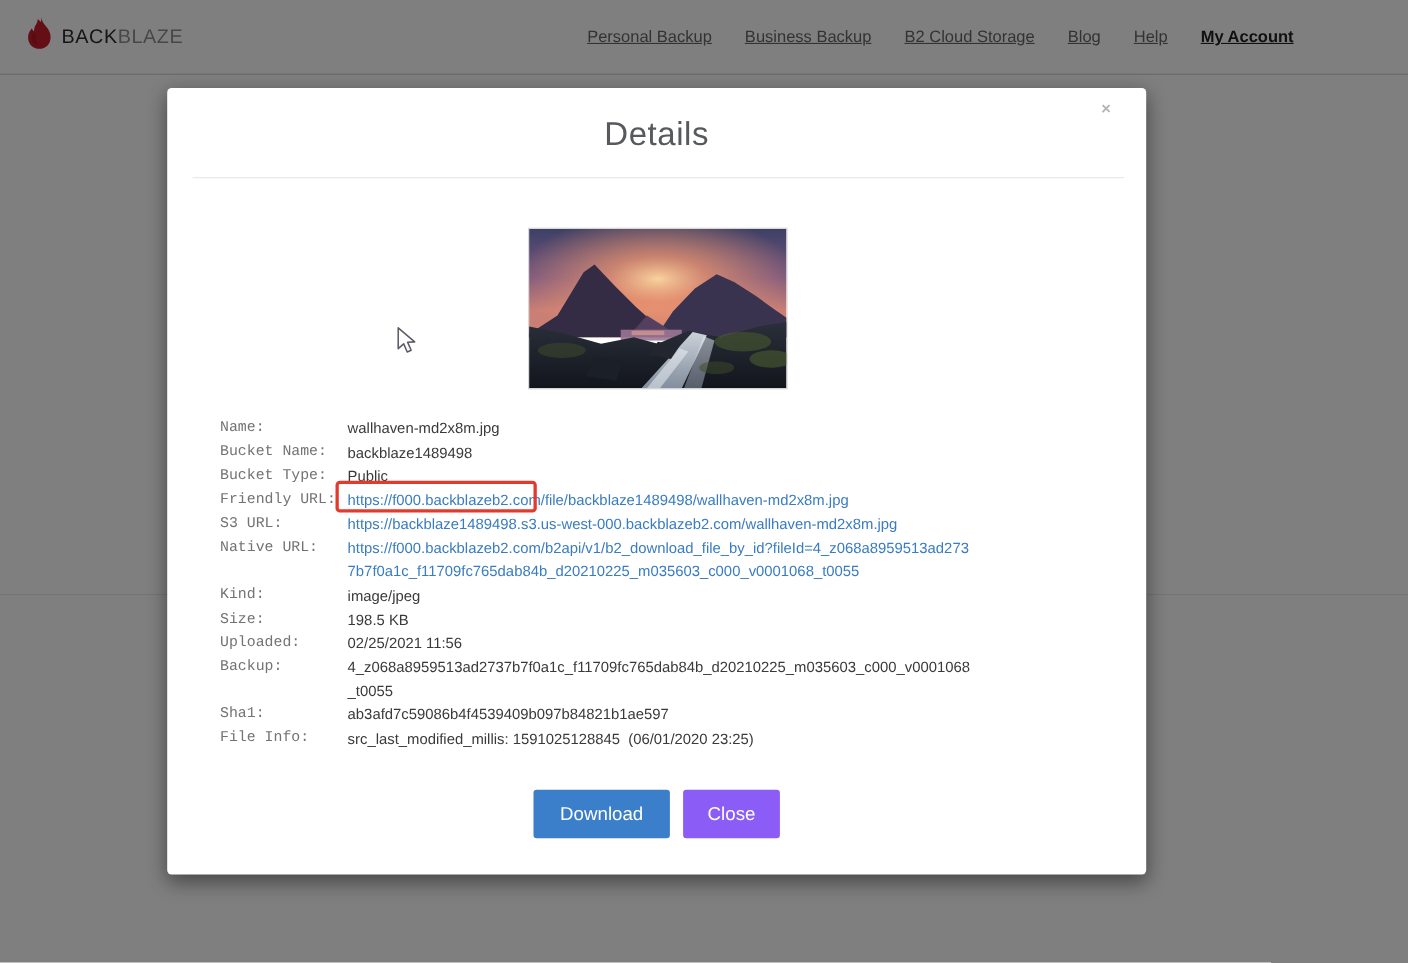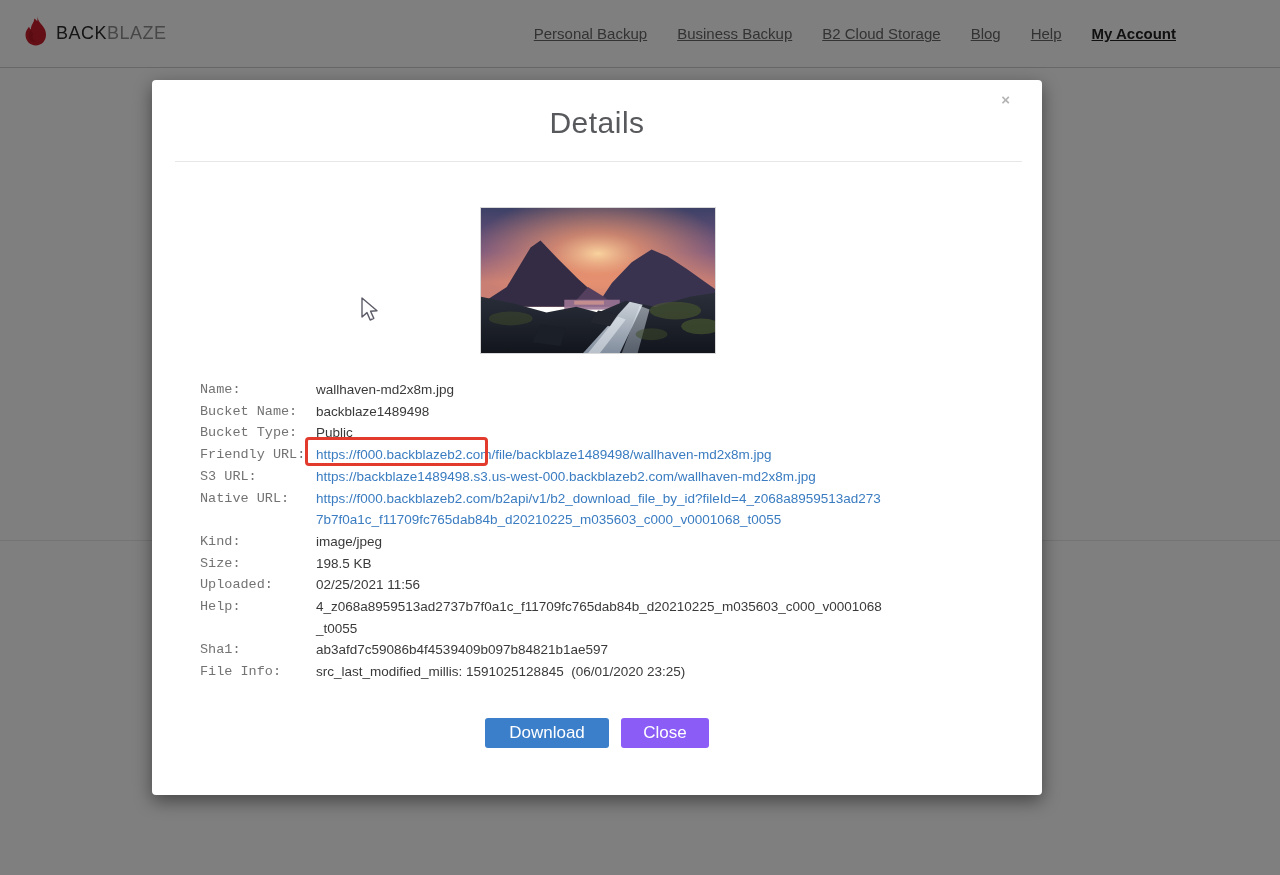--- a/index.html
+++ b/index.html
@@ -44,21 +44,21 @@
   .drow { display:flex; line-height:21.7px; }
   .dlabel { width:116px; flex:0 0 116px; color:#737373;font-family:Liberation Mono, monospace; }
   .dvalue { color:#3a3a3a; max-width:572px; word-break:break-all; white-space:pre-wrap; }
   .dvalue a { color:#3a7cc1; text-decoration:none; word-break:break-all; }
 
   .hl-rect { position:absolute; left:153px; top:357px; width:183px; height:29px;
     border:3px solid #e23b2e; border-radius:4px; z-index:15; pointer-events:none; }
 
   .btn-row { position:absolute; top:638px; left:0; right:0;
     display:flex; justify-content:center; gap:12px; }
-  .btn { height:30px; border:none; border-radius:3px; color:#fff; font-size:17px;
+  .btn { height:44px; border:none; border-radius:3px; color:#fff; font-size:17px;
     font-family:"Liberation Sans",sans-serif; cursor:pointer; }
   .btn-download { width:124px; background:#3b7ec9; }
   .btn-close { width:88px; background:#8b5cf6; }
 </style>
 </head>
 <body>
 
 <div class="page">
   <div class="topbar">
     <div class="brand">
@@ -168,21 +168,21 @@
       </div>
       <div class="drow">
         <span class="dlabel">Size:</span>
         <span class="dvalue">198.5 KB</span>
       </div>
       <div class="drow">
         <span class="dlabel">Uploaded:</span>
         <span class="dvalue">02/25/2021 11:56</span>
       </div>
       <div class="drow">
-        <span class="dlabel">Help:</span>
+        <span class="dlabel">Backup:</span>
         <span class="dvalue">4_z068a8959513ad2737b7f0a1c_f11709fc765dab84b_d20210225_m035603_c000_v0001068_t0055</span>
       </div>
       <div class="drow">
         <span class="dlabel">Sha1:</span>
         <span class="dvalue">ab3afd7c59086b4f4539409b097b84821b1ae597</span>
       </div>
       <div class="drow">
         <span class="dlabel">File Info:</span>
         <span class="dvalue">src_last_modified_millis: 1591025128845  (06/01/2020 23:25)</span>
       </div>

